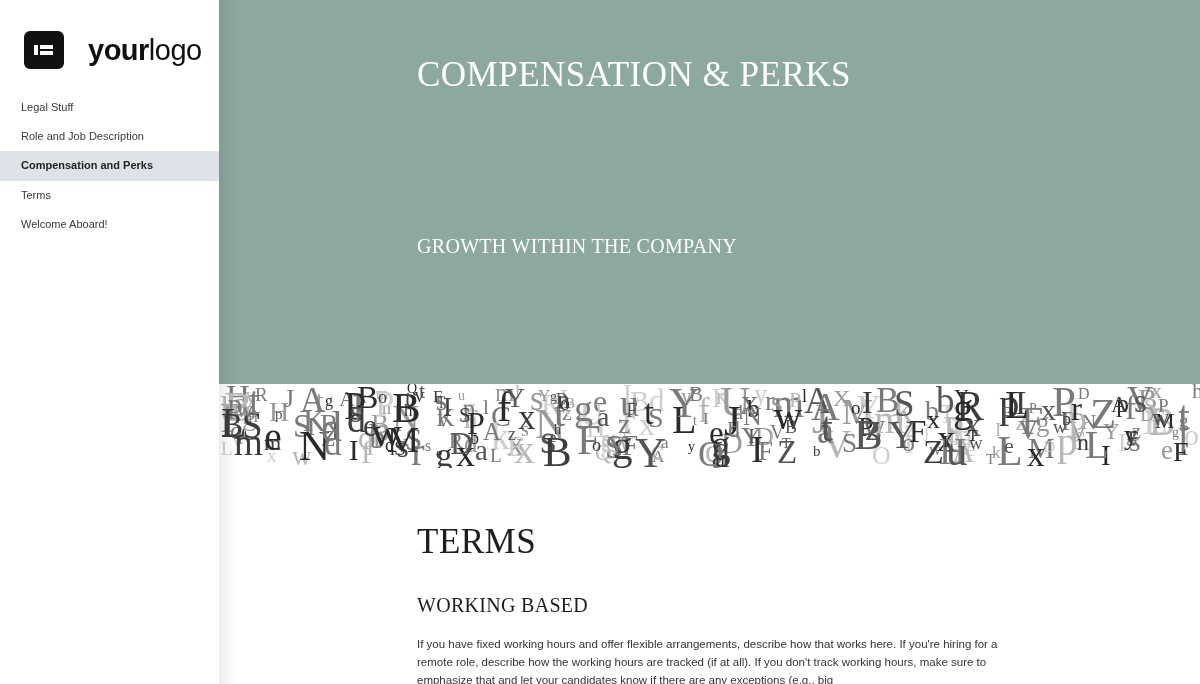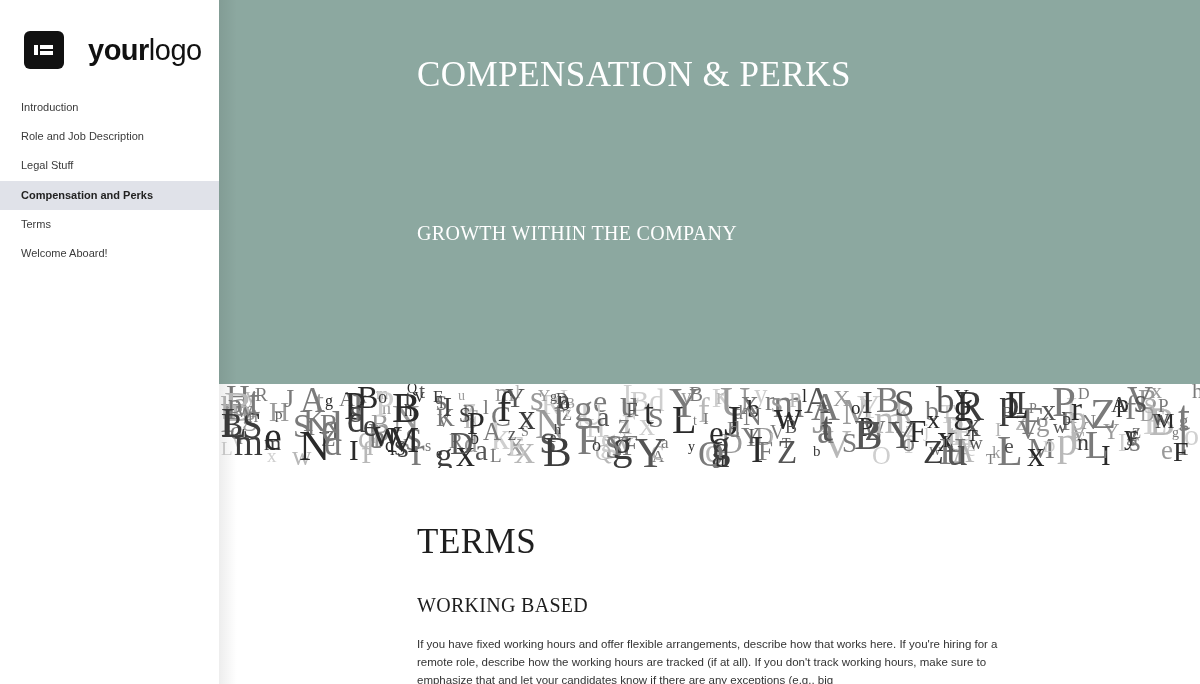--- a/index.html
+++ b/index.html
@@ -67,33 +67,32 @@
 <aside class="sidebar">
   <div class="logo">
     <div class="logo-mark">
       <div class="bar1"></div>
         <div class="bar2"></div>
         <div class="bar3"></div>
     </div>
     <div class="logo-text"><b>your</b><span>logo</span></div>
   </div>
   <nav class="nav">
-    <div class="nav-item">Introduction</div>
+    <div class="nav-item">Legal Stuff</div>
     <div class="nav-item">Role and Job Description</div>
-    <div class="nav-item">Legal Stuff</div>
     <div class="nav-item active">Compensation and Perks</div>
     <div class="nav-item">Terms</div>
     <div class="nav-item">Welcome Aboard!</div>
   </nav>
 </aside>
 
 <main class="main">
   <section class="hero">
     <h1 class="h1 serif" style="top:55px;">COMPENSATION &amp; PERKS</h1>
-    <h2 class="h2 serif" style="top:222px;">GROWTH WITHIN THE COMPANY</h2>
+    <h2 class="h2 serif" style="top:235px;">GROWTH WITHIN THE COMPANY</h2>
   </section>
 
   <div class="letters" id="letters">
       <span style="font-size: 28px; left: 546px; top: 3px; color: rgb(122, 122, 122);">r</span>
       <span style="font-size: 27px; left: 493px; top: 1px; color: rgb(207, 207, 207);">K</span>
       <span style="font-size: 31px; left: 400px; top: 13px; color: rgb(207, 207, 207);">J</span>
       <span style="font-size: 33px; left: 74px; top: 26px; color: rgb(122, 122, 122);">S</span>
       <span style="font-size: 34px; left: 154px; top: 29px; color: rgb(154, 154, 154);">p</span>
       <span style="font-size: 19px; left: 48px; top: 62px; color: rgb(207, 207, 207);">x</span>
       <span style="font-size: 17px; left: 433px; top: 64px; color: rgb(122, 122, 122);">A</span>

